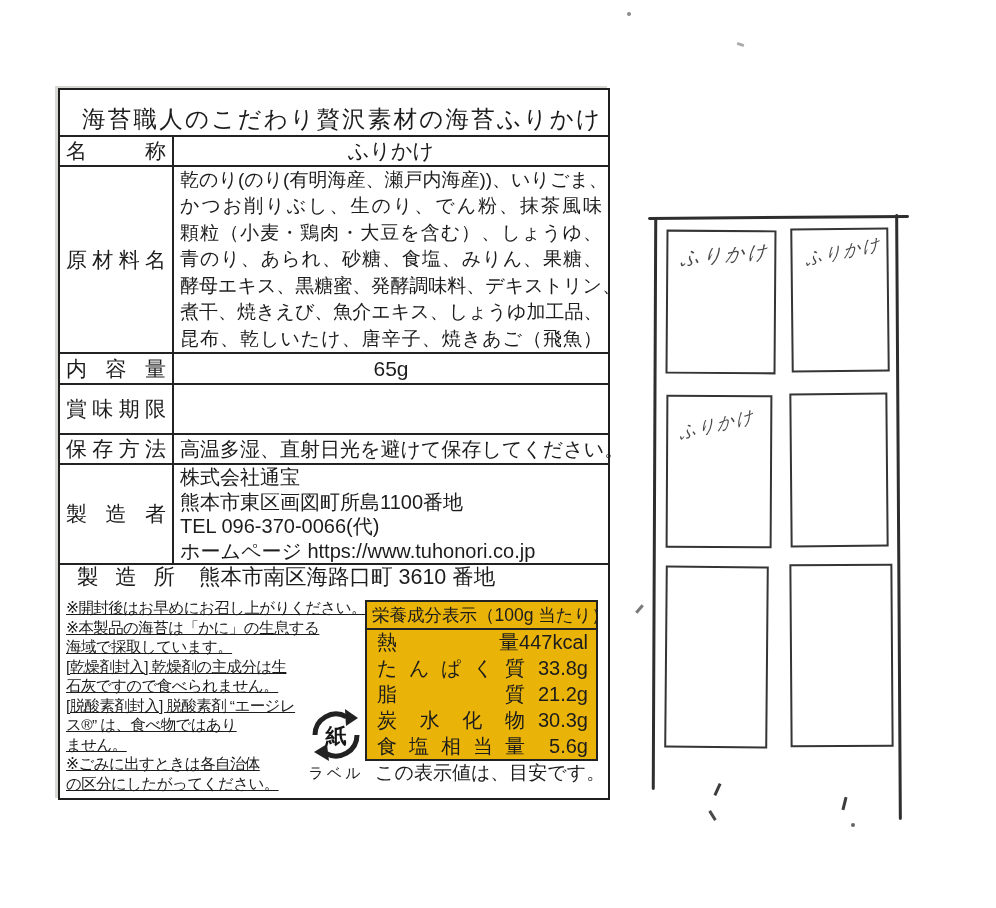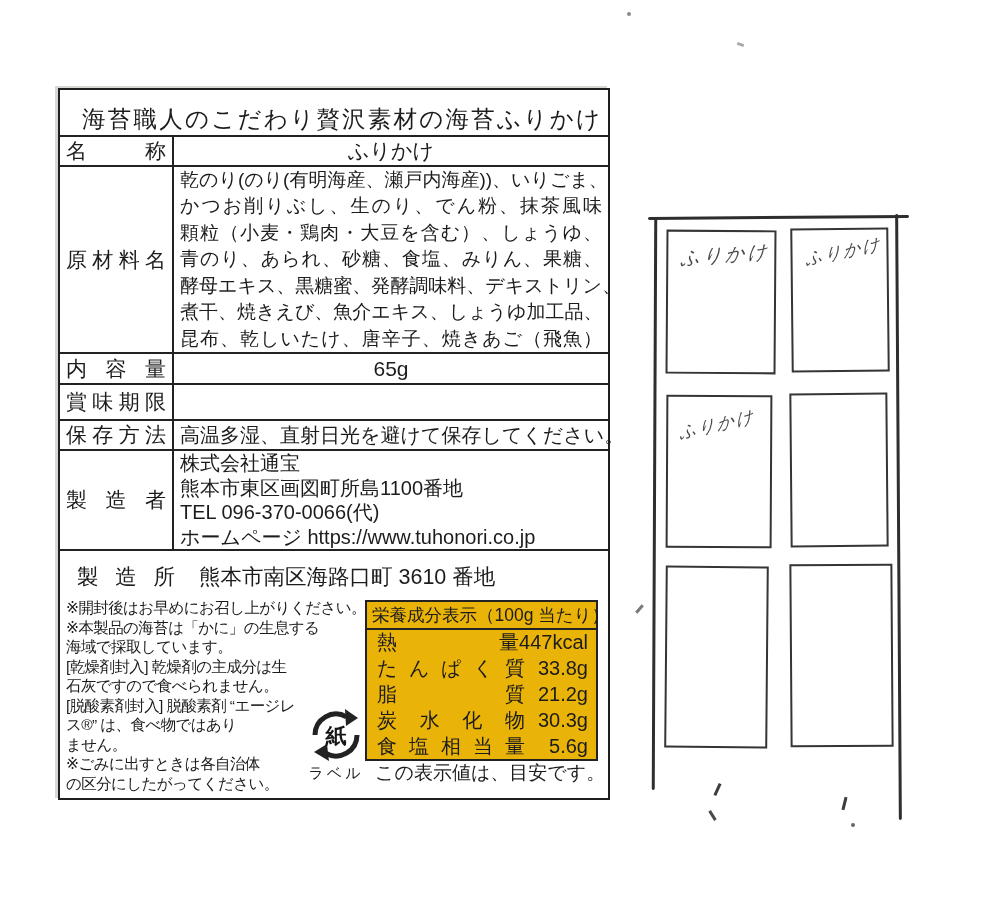--- a/index.html
+++ b/index.html
@@ -22,34 +22,34 @@
   }
   table.spec { position:absolute; top:45px; left:0; width:100%; border-collapse:collapse; table-layout:fixed; }
   table.spec th, table.spec td { border:2px solid #222; padding:0 6px; font-weight:normal; vertical-align:middle; }
   table.spec th { border-left:none; }
   table.spec td { border-right:none; }
   col.c-label { width:113px; }
   th .thw { display:block; width:100%; font-size:21px; }
   .r-name   { height:23px; }
   .r-ingr   { height:187px; }
   .r-net    { height:31px; }
-  .r-exp    { height:36px;border-radius:10px; }
+  .r-exp    { height:50px;border-radius:10px; }
   .r-sto    { height:30px; }
   .r-man    { height:100px; }
   td.center { text-align:center; font-size:21px; }
   td.ingr { vertical-align:top; padding-top:1px; }
   td.ingr .line { font-size:19px; line-height:26.4px; white-space:nowrap; text-align:justify; text-align-last:justify; }
   td.sto { font-size:20px; white-space:nowrap; }
   td.man div { font-size:20px; line-height:24.5px; white-space:nowrap; }
   .factory-line { position:absolute; top:468px; left:0; height:38px; line-height:38px; padding-left:17px; font-size:21.5px; white-space:nowrap; }
   .factory-line .flabel { display:inline-block; width:98px; vertical-align:top; }
   .factory-line .fvalue { margin-left:24px; }
   
   .notes { position:absolute; left:6px; top:508px; width:300px; }
-  .notes div { font-size:15.5px; line-height:19.5px; letter-spacing:-0.6px; white-space:nowrap; }
+  .notes div { font-size:15.5px; line-height:19.5px; letter-spacing:-0.6px; white-space:nowrap;text-decoration:underline; }
   
   .recycle { position:absolute; left:240px; top:618px; width:72px; text-align:center; }
   .recycle svg { display:block; margin:0 auto; width:54px; height:54px; }
   .recycle .caption { font-size:15px; letter-spacing:3px; margin-top:2px; white-space:nowrap; }
   
   .nutrition { position:absolute; left:305px; top:510px; width:233px; border:2px solid #222; background:#eab308; }
   .nutrition .nhead { height:28px; line-height:27px; border-bottom:2px solid #222; font-size:17.5px; padding:0 5px; white-space:nowrap; }
   .nutrition .nrow { display:flex; justify-content:space-between; align-items:center; height:25.8px; padding:0 8px 0 10px; }
   .nutrition .nname { display:inline-block; width:148px; font-size:20px; text-align:justify; text-align-last:justify; }
   .nutrition .nval { font-size:20px; }

